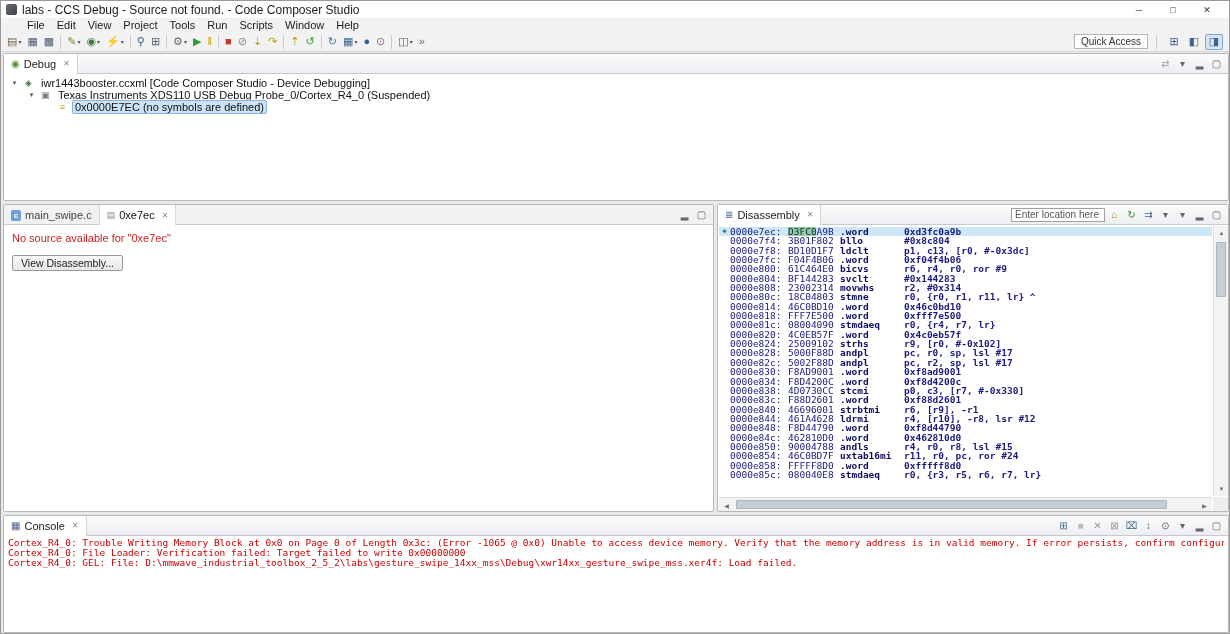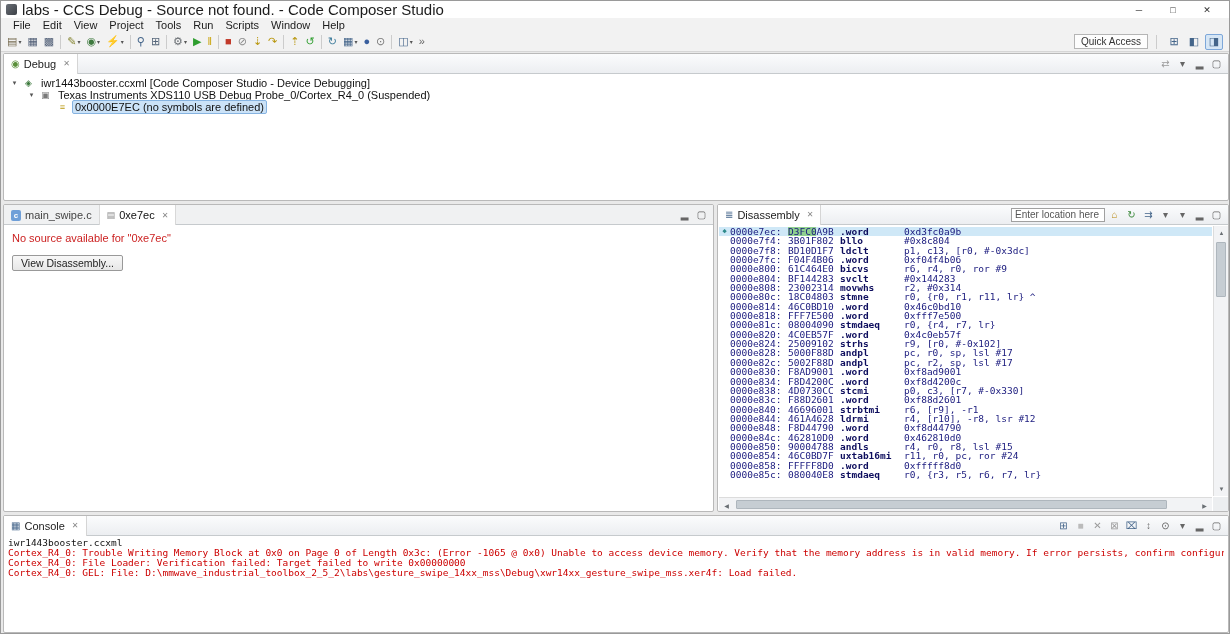--- a/index.html
+++ b/index.html
@@ -2,26 +2,26 @@
 <html><head>
 <meta charset="utf-8">
 <style>
   * { margin:0; padding:0; box-sizing:border-box; }
   body { background:#cfcfcf; font-family:"Liberation Sans", sans-serif; }
   #app { position:relative; width:1230px; height:634px; background:#e9e9e9; overflow:hidden; border:1px solid #9a9a9a; }
 
   
   .titlebar { position:absolute; left:0; top:0; width:100%; height:17px; background:#ffffff; display:flex; align-items:center; padding:0 5px; }
   .app-icon { width:11px; height:11px; border-radius:2px; background:linear-gradient(135deg,#6a6f76,#3c4046); margin-right:5px; flex:none; }
-  .title-text { font-size:15px; color:#1c1c1c; white-space:nowrap; }
+  .title-text { font-size:12px; color:#1c1c1c; white-space:nowrap; }
   .win-controls { margin-left:auto; display:flex; }
   .win-btn { width:34px; height:16px; display:flex; align-items:center; justify-content:center; font-size:9px; color:#333; cursor:default; }
 
   
-  .menubar { position:absolute; left:0; top:17px; width:100%; height:14px; background:#f2f2f2; display:flex; align-items:center; font-size:11px; color:#1b1b1b; padding:0 6px; }
+  .menubar { position:absolute; left:0; top:17px; width:100%; height:14px; background:#f2f2f2; display:flex; align-items:center; font-size:11px; color:#1b1b1b; padding:0 20px; }
   .menu-item { padding:0 6px; white-space:nowrap; }
 
   
   .toolbar { position:absolute; left:0; top:31px; width:100%; height:20px; background:#f2f2f2; border-bottom:1px solid #d6d6d6; display:flex; align-items:center; padding:0 3px; }
   .tb-icons { display:flex; align-items:center; height:100%; }
   .tb-icon { height:17px; display:flex; align-items:center; padding:0 2px; margin:0 1px; border-radius:2px; }
   .tb-glyph { font-size:11px; line-height:1; }
   .tb-caret { font-size:6px; color:#555; margin-left:1px; }
   .tb-sep { width:1px; height:14px; background:#cccccc; margin:0 3px; flex:none; }
   .tb-right { margin-left:auto; display:flex; align-items:center; gap:5px; padding-right:3px; }
@@ -67,21 +67,21 @@
   .dis-panel { left:716px; top:203px; width:512px; height:308px; }
   .loc-input { width:94px; height:14px; font-family:"Liberation Sans",sans-serif; font-size:10px; color:#555; border:1px solid #a0a0a0; padding:0 3px; background:#fff; }
   .dis-listing { position:absolute; left:1px; top:21px; right:16px; bottom:15px; overflow:hidden; background:#fff;
                  font-family:"DejaVu Sans Mono","Liberation Mono",monospace; font-size:9.5px; line-height:9.35px; padding-top:1px; }
   .dis-row { display:flex; height:9.35px; align-items:center; white-space:pre; }
   .dis-gutter { width:11px; font-size:7px; color:#2e8b8b; text-align:center; flex:none; line-height:1; }
   .dis-addr { width:58px; flex:none; color:#1a1a7e; }
   .dis-op { width:28px; flex:none; color:#1a1a7e; }
   .dis-gap { width:24px; flex:none; }
   .dis-mn { width:64px; flex:none; color:#0e0e5e; font-weight:bold; }
-  .dis-operand { color:#1a1a7e; }
+  .dis-operand { color:#1a1a7e;font-weight:bold; }
   .dis-row.current { background:#cfe8f7; }
   .dis-row.current .dis-op { background:#8fd08f; }
 
   
   .vscroll { position:absolute; top:21px; right:0; width:15px; bottom:15px; background:#f2f3f5; border-left:1px solid #dcdcdc; }
   .hscroll { position:absolute; left:1px; bottom:0; right:16px; height:14px; background:#f2f3f5; border-top:1px solid #dcdcdc; }
   .scroll-corner { position:absolute; right:0; bottom:0; width:15px; height:14px; background:#eceef0; }
   .scroll-arrow { position:absolute; width:15px; height:14px; display:flex; align-items:center; justify-content:center; font-size:6px; color:#6a6f74; }
   .sa-up{top:0;left:0;} .sa-down{bottom:0;left:0;} .sa-left{left:0;top:0;} .sa-right{right:0;top:0;}
   .vthumb { position:absolute; left:2px; right:2px; top:16px; height:55px; background:#c6cdd3; border:1px solid #aeb6bd; border-radius:1px; }
@@ -402,21 +402,20 @@
             <span class="vt-icon">
               <span class="vt-glyph" style="color: rgb(102, 102, 102);">▂</span>
             </span>
             <span class="vt-icon">
               <span class="vt-glyph" style="color: rgb(102, 102, 102);">▢</span>
             </span>
           </div>
       </div>
     </div>
     <div class="console-body">
-      <div class="console-title-line">iwr1443booster.ccxml</div>
       <div>
           <div class="console-line" style="color: rgb(204, 0, 0);">Cortex_R4_0: Trouble Writing Memory Block at 0x0 on Page 0 of Length 0x3c: (Error -1065 @ 0x0) Unable to access device memory. Verify that the memory address is in valid memory. If error persists, confirm configuration, power-cycle board, and/or try more reliable JTAG settings (e.g. lower TCLK).</div>
           <div class="console-line" style="color: rgb(204, 0, 0);">Cortex_R4_0: File Loader: Verification failed: Target failed to write 0x00000000</div>
           <div class="console-line" style="color: rgb(204, 0, 0);">Cortex_R4_0: GEL: File: D:\mmwave_industrial_toolbox_2_5_2\labs\gesture_swipe_14xx_mss\Debug\xwr14xx_gesture_swipe_mss.xer4f: Load failed.</div>
         </div>
     </div>
   </div>
 
 </div>
 

